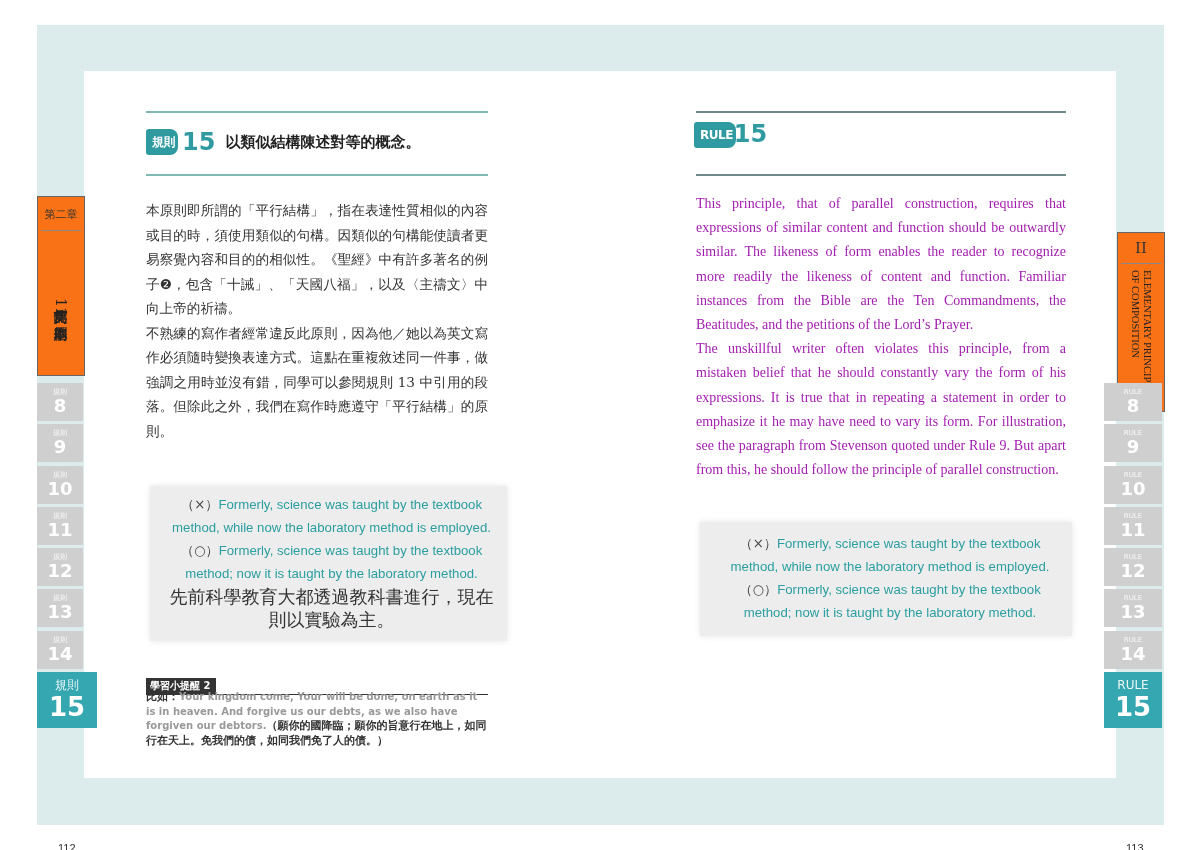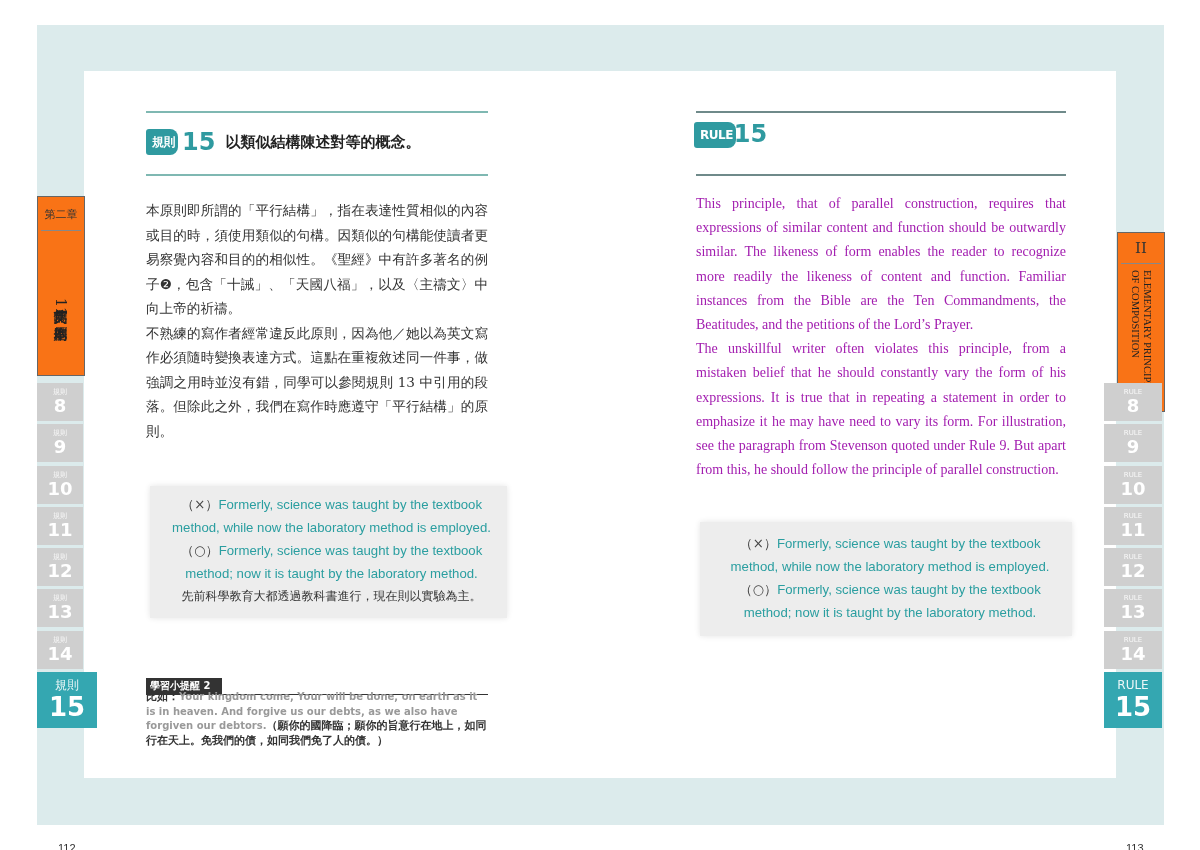--- a/index.html
+++ b/index.html
@@ -59,28 +59,28 @@
   }
   .body-en p { margin: 0; }
 
   .example-box {
     position: absolute; background: #ededed; box-shadow: 0 0 6px #e4e4e4;
     font-family: "Liberation Sans", sans-serif; font-size: 13.2px; line-height: 23px; color: #2a9ea0; text-align: center;
   }
   .example-box.left { left: 150px; top: 486px; width: 335px; padding: 7px 8px 10px 14px; }
   .example-box.right { left: 700px; top: 522px; width: 352px; padding: 10px 6px 12px 14px; }
   .mark { color: #444; font-family: "DejaVu Sans", sans-serif; }
-  .example-box .cn { color: #333; font-family: "DejaVu Serif", serif; font-size: 12px; }
+  .example-box .cn { color: #333; font-family: "DejaVu Serif", serif; font-size: 18px; }
 
   .tip-header {
     position: absolute; left: 146px; top: 674px; width: 342px; border-bottom: 1.5px solid #333;
   }
   .tip-label {
     display: inline-block; background: #333; color: #fff; font-family: "DejaVu Sans", sans-serif;
-    font-size: 10px; font-weight: bold; padding: 1px 12px 1px 4px;
+    font-size: 10px; font-weight: bold; padding: 1px 6px 1px 4px;
   }
   .tip-body {
     position: absolute; left: 146px; top: 690px; width: 342px;
     font-family: "DejaVu Serif", serif; font-size: 11px; line-height: 14.5px; color: #333; font-weight: bold;
   }
   .tip-body .en { color: #999; font-family: "DejaVu Sans", sans-serif; font-size: 10px; }
 
   .chapter-tab {
     position: absolute; background: #f97316; border: 1px solid #666; border-left: none;
   }

